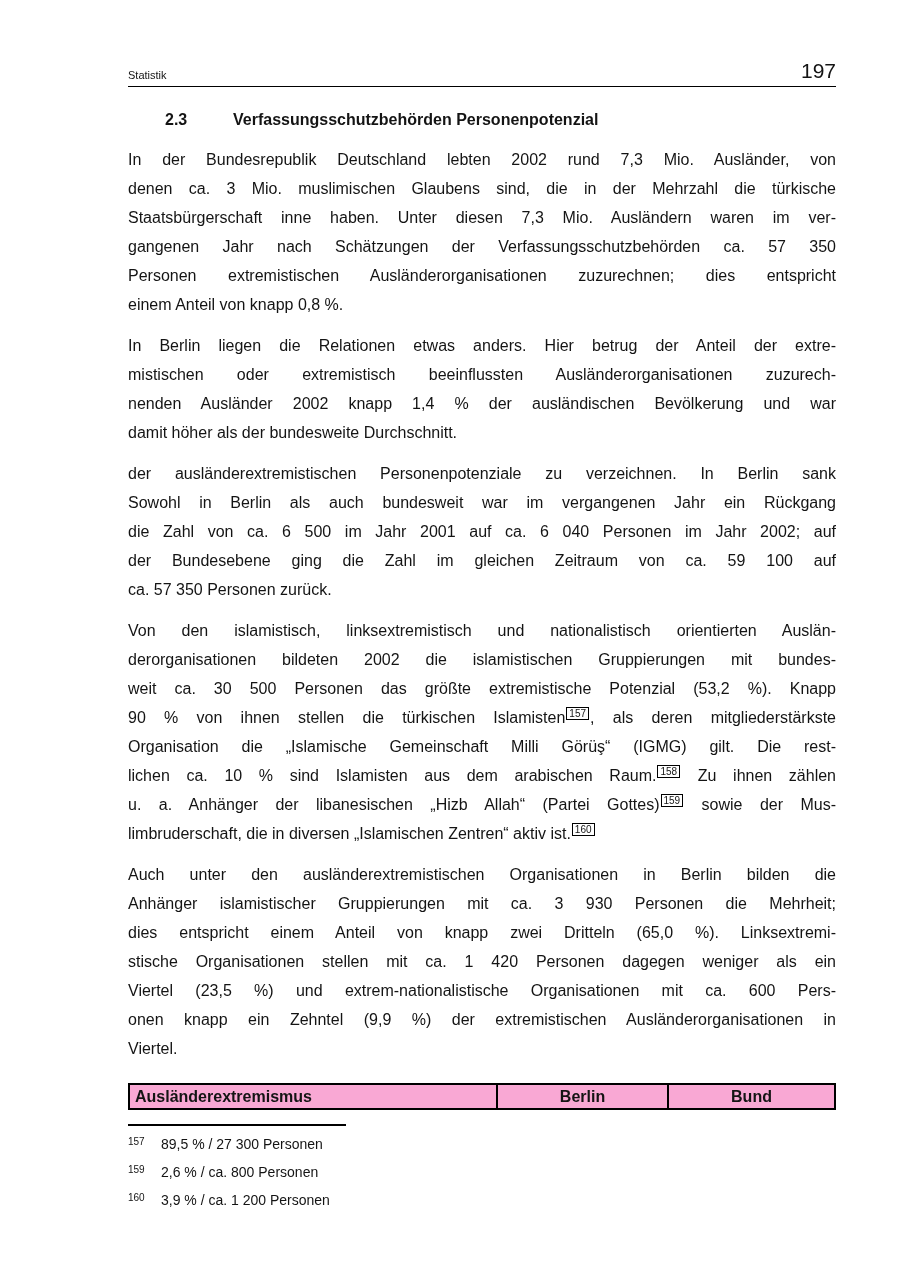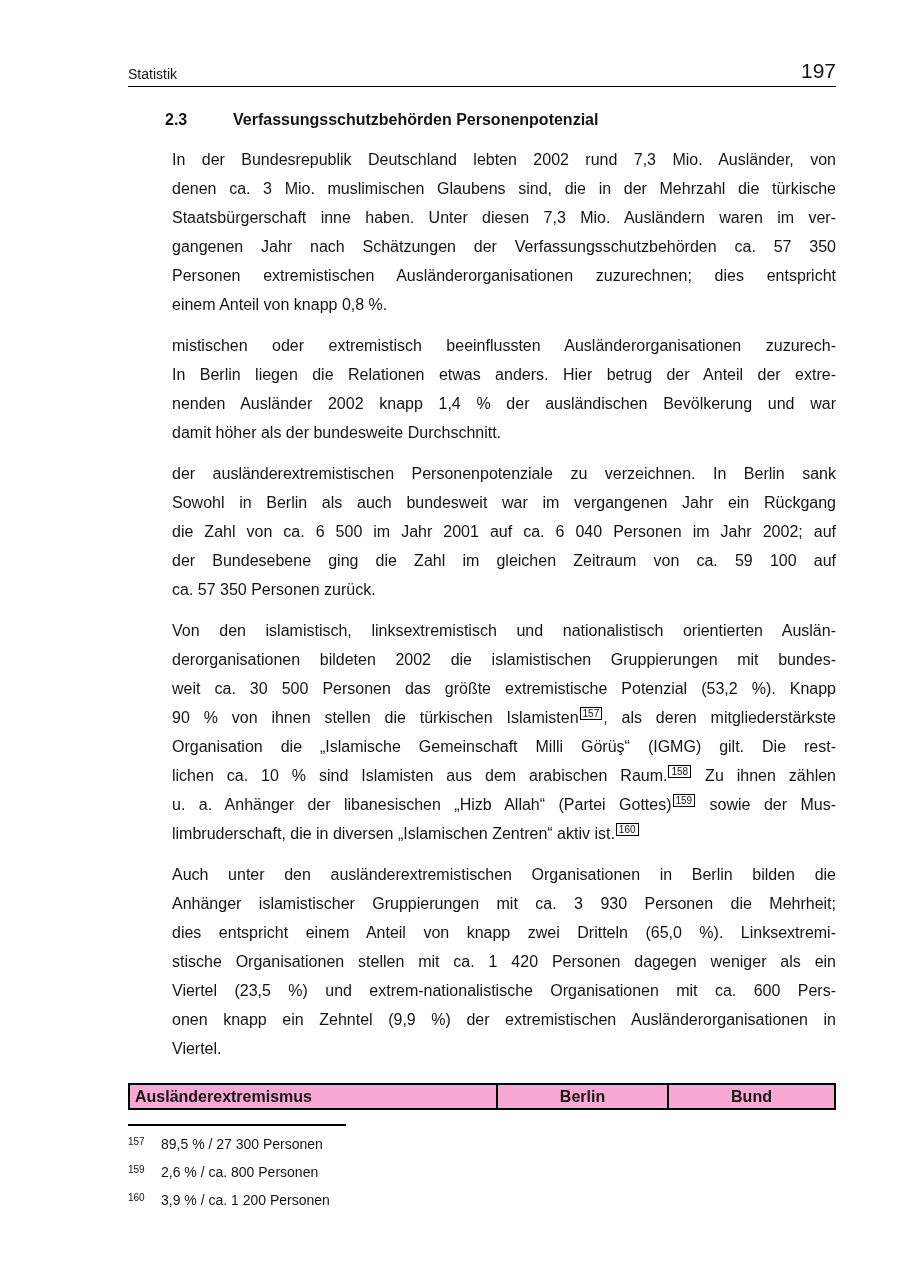--- a/index.html
+++ b/index.html
@@ -16,21 +16,21 @@
 
   
   .running-header {
     padding-top: 60px;
     display: flex;
     justify-content: space-between;
     align-items: flex-end;
     border-bottom: 1px solid #000;
     padding-bottom: 5px;
   }
-  .running-header .hleft  { font-size: 14px; line-height: 1; }
+  .running-header .hleft  { font-size: 11px; line-height: 1; }
   .running-header .hright { font-size: 21px; line-height: 1; }
 
   
   .section-heading {
     margin-top: 22px;
     display: flex;
     font-size: 16px;
     font-weight: bold;
     line-height: 21px;
     margin-left: 37px;
@@ -38,21 +38,20 @@
   .section-heading .h-num { width: 68px; flex: 0 0 68px; }
 
   
   .paragraphs { margin-top: 15px; font-size: 16px; }
   .para { margin-bottom: 12px; }
   .line {
     line-height: 29px;
     text-align: justify;
     text-align-last: justify;
     white-space: nowrap;
-    margin-left: 44px;
   }
   .line.last { text-align-last: left; }
   sup.fnref {
     display: inline-block;
     font-size: 10px;
     line-height: 11px;
     border: 1px solid #000;
     padding: 0 2px;
     margin: 0 1px;
     position: relative;
@@ -111,22 +110,22 @@
     <div class="paragraphs">
         <div class="para">
           <div class="line">In der Bundesrepublik Deutschland lebten 2002 rund 7,3&nbsp;Mio. Ausländer, von</div>
           <div class="line">denen ca. 3&nbsp;Mio. muslimischen Glaubens sind, die in der Mehrzahl die türkische</div>
           <div class="line">Staatsbürgerschaft inne haben. Unter diesen 7,3&nbsp;Mio. Ausländern waren im ver-</div>
           <div class="line">gangenen Jahr nach Schätzungen der Verfassungsschutzbehörden ca. 57&nbsp;350</div>
           <div class="line">Personen extremistischen Ausländerorganisationen zuzurechnen; dies entspricht</div>
           <div class="line last">einem Anteil von knapp 0,8&nbsp;%.</div>
         </div>
         <div class="para">
+          <div class="line">In Berlin liegen die Relationen etwas anders. Hier betrug der Anteil der extre-</div>
           <div class="line">mistischen oder extremistisch beeinflussten Ausländerorganisationen zuzurech-</div>
-          <div class="line">In Berlin liegen die Relationen etwas anders. Hier betrug der Anteil der extre-</div>
           <div class="line">nenden Ausländer 2002 knapp 1,4&nbsp;% der ausländischen Bevölkerung und war</div>
           <div class="line last">damit höher als der bundesweite Durchschnitt.</div>
         </div>
         <div class="para">
           <div class="line">der ausländerextremistischen Personenpotenziale zu verzeichnen. In Berlin sank</div>
           <div class="line">Sowohl in Berlin als auch bundesweit war im vergangenen Jahr ein Rückgang</div>
           <div class="line">die Zahl von ca. 6&nbsp;500 im Jahr 2001 auf ca. 6&nbsp;040 Personen im Jahr 2002; auf</div>
           <div class="line">der Bundesebene ging die Zahl im gleichen Zeitraum von ca. 59&nbsp;100 auf</div>
           <div class="line last">ca. 57&nbsp;350 Personen zurück.</div>
         </div>

